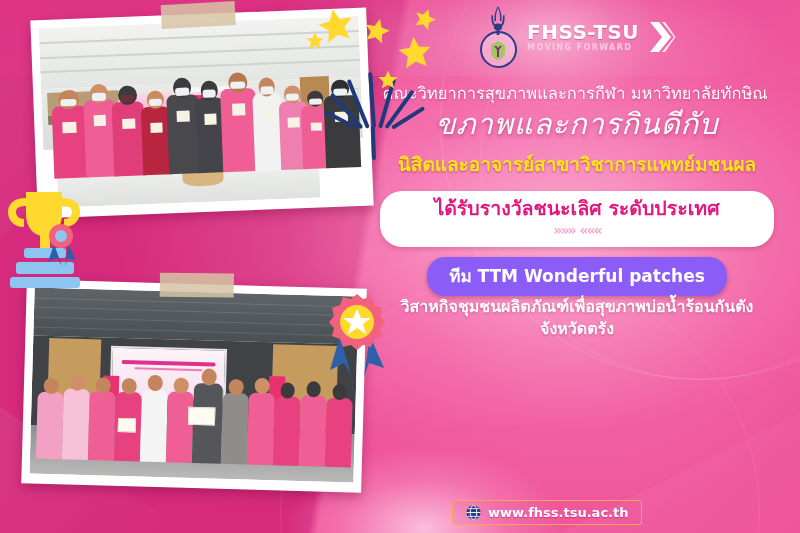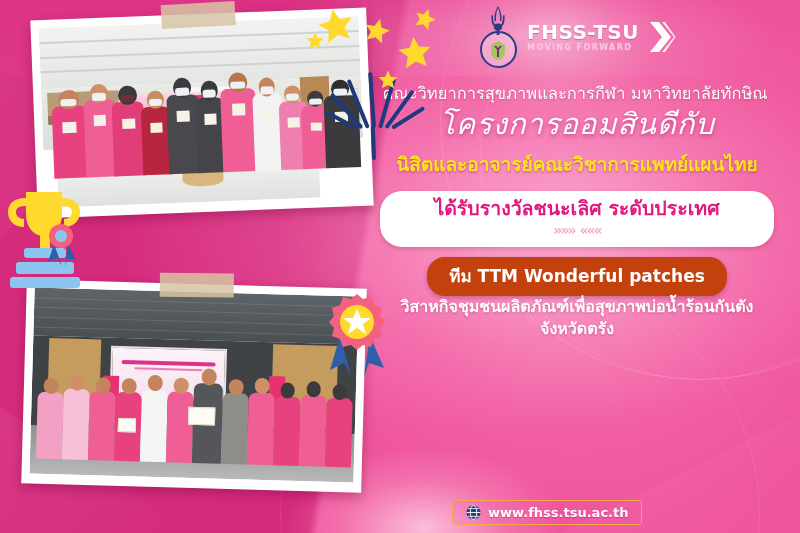--- a/index.html
+++ b/index.html
@@ -153,21 +153,21 @@
   }
   .pill-sm-text { font-size: 20px; font-weight: bold; color: #e0187f; white-space: nowrap; }
   .project-line {
     margin-top: 11px;
     font-size: 17px; font-weight: bold; color: #ffffff;
     text-shadow: 0 1px 2px rgba(140,0,70,.4);
     white-space: nowrap;
   }
   .pill-navy {
     margin: 10px auto 0;
-    background: #c2410c; border-radius: 18px;
+    background: #8b5cf6; border-radius: 18px;
     padding: 5px 22px 7px; display: inline-block;
     box-shadow: 0 2px 5px rgba(90,0,45,.3);
   }
   .pill-navy-text { font-size: 17px; font-weight: bold; color: #ffffff; white-space: nowrap; }
   .with-line {
     margin-top: 10px; font-size: 15.5px; font-weight: bold; color: #ffffff;
     text-shadow: 0 1px 2px rgba(140,0,70,.4); line-height: 1.42;
   }
   .partner-line {
     font-size: 16px; font-weight: bold; color: #ffffff;
@@ -492,22 +492,22 @@
       <path d="M18 1 l5 11 l12 1 l-9 8 l3 12 l-11 -6 l-11 6 l3 -12 l-9 -8 l12 -1 z" fill="#ffd92e"></path>
     </svg>
   <svg class="star" style="left:378px; top:70px;" width="20" height="20" viewBox="0 0 36 36">
       <path d="M18 1 l5 11 l12 1 l-9 8 l3 12 l-11 -6 l-11 6 l3 -12 l-9 -8 l12 -1 z" fill="#ffd92e"></path>
     </svg>
   <svg class="star" style="left:414px; top:8px;" width="22" height="22" viewBox="0 0 36 36">
       <path d="M18 1 l5 11 l12 1 l-9 8 l3 12 l-11 -6 l-11 6 l3 -12 l-9 -8 l12 -1 z" fill="#ffd92e" transform="rotate(20 18 18)"></path>
     </svg>
 
   <div class="right-col">
-    <div class="script-line">โครงการออมสินดีกับ</div>
-    <div class="yellow-line">นิสิตและอาจารย์คณะวิชาการแพทย์แผนไทย</div>
+    <div class="script-line">ขภาพและการกินดีกับ</div>
+    <div class="yellow-line">นิสิตและอาจารย์สาขาวิชาการแพทย์มชนผล</div>
 
     <div class="pill-white">
       <div class="pill-line1">ได้รับรางวัลชนะเลิศ ระดับประเทศ</div>
       <div class="pill-line2">
         <span class="chev">»»»</span>
         <span class="chev">«««</span>
       </div>
     </div>
 
 

